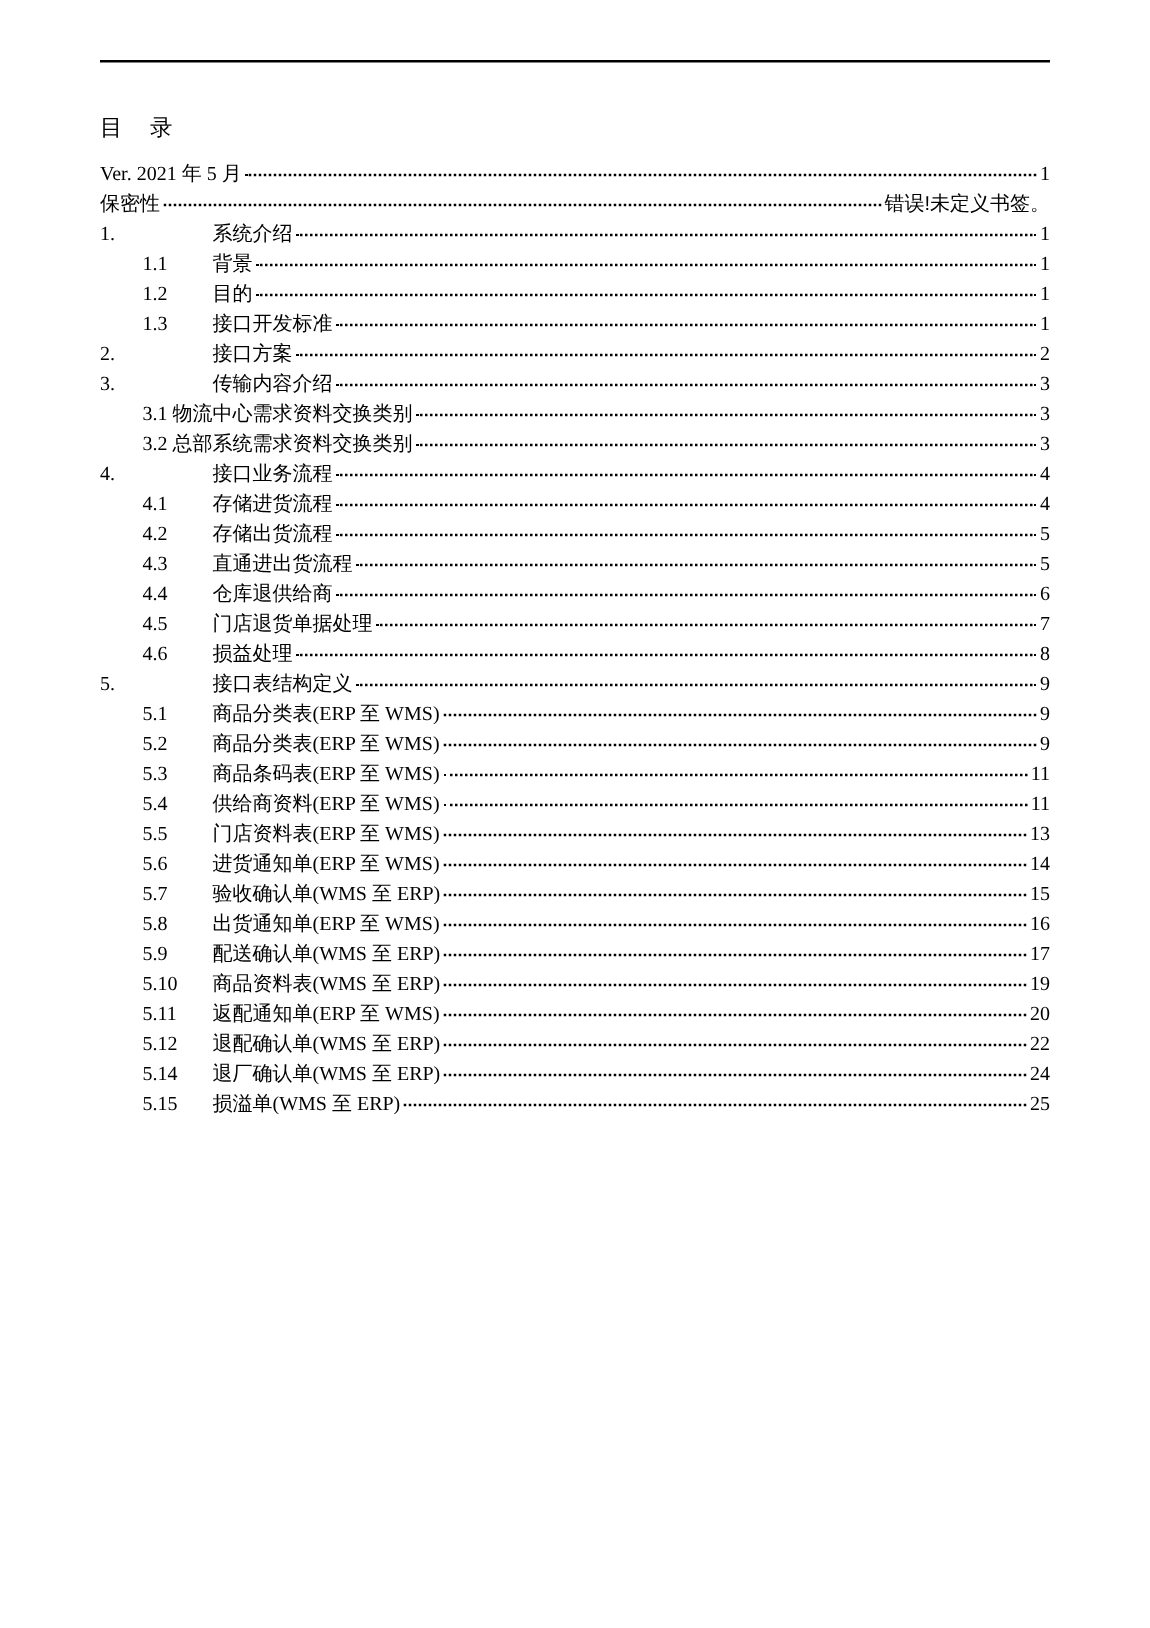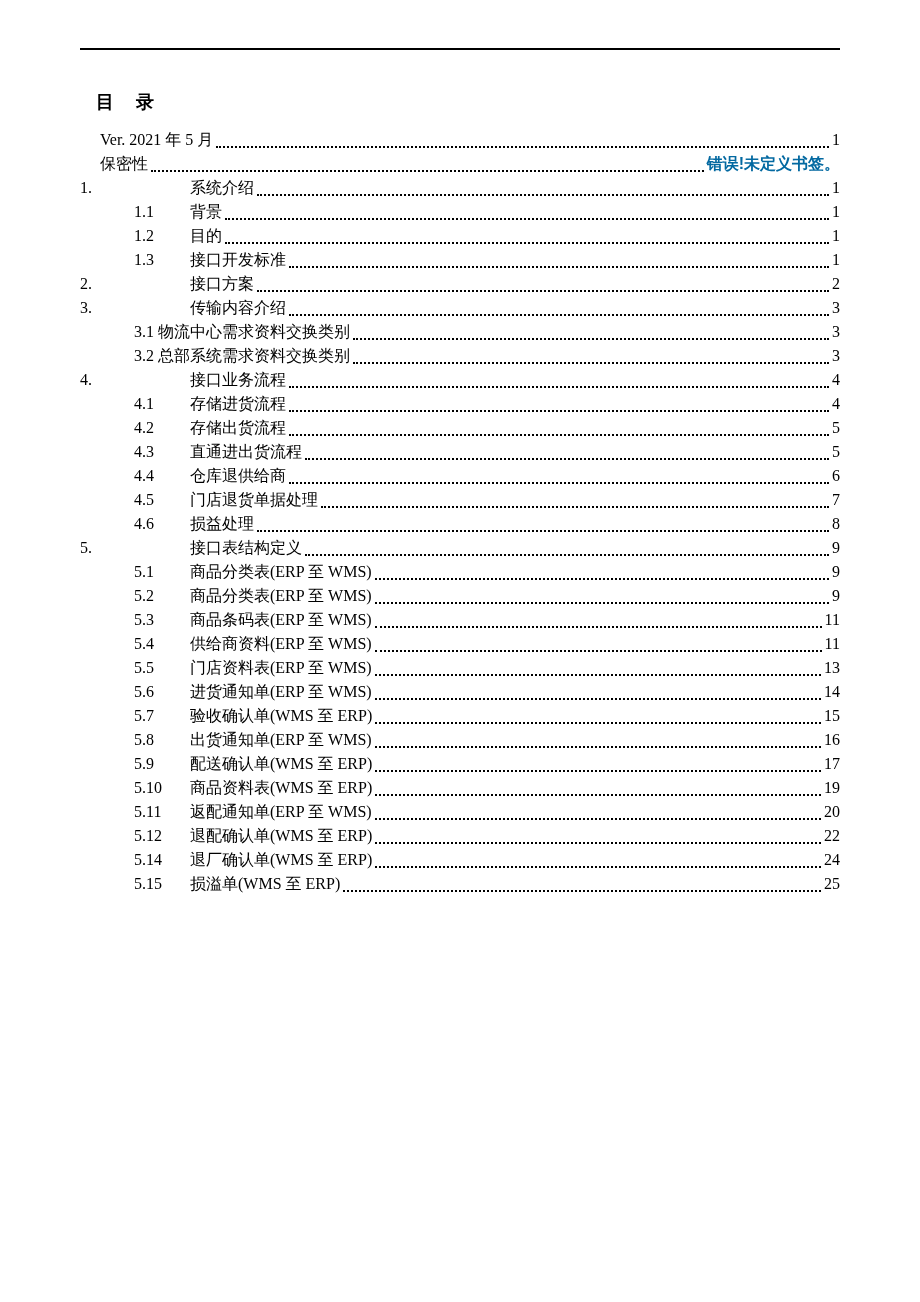--- a/index.html
+++ b/index.html
@@ -13,46 +13,46 @@
       padding: 0 80px;
       position: relative;
     }
     .rule {
       border-top: 2px solid #000;
       margin-top: 48px;
       margin-bottom: 40px;
     }
     .toc-title {
       font-size: 18px;
-      font-weight: bold;
+      font-weight: normal;
       letter-spacing: 22px;
       margin-bottom: 14px;
-      margin-left: 16px;
+      margin-left: 0;
     }
     .toc { width: 100%; }
     .row {
       display: flex;
-      align-items: flex-end;
+      align-items: flex-start;
       line-height: 1.5;
       white-space: nowrap;
     }
     .col-a { width: 34px; }
-    .col-b { width: 56px; margin-left: 20px; }
+    .col-b { width: 56px; }
     .label { white-space: nowrap; }
     .dots {
       flex: 1;
       border-bottom: 2px dotted #000;
       margin: 0 3px 4px 3px;
       min-width: 10px;
       height: 0.8em;
     }
     .pg { white-space: nowrap; text-align: right; }
     .err { 
-      color: #0369a1; 
-      font-weight: bold; 
+      color: #000000; 
+      font-weight: normal; 
       font-family: "SimHei","黑体",sans-serif;
     }
     
     .row + .row { margin-top: 0px; }
   </style>
 </head>
 <body>
 
 <div class="rule"></div>
 

